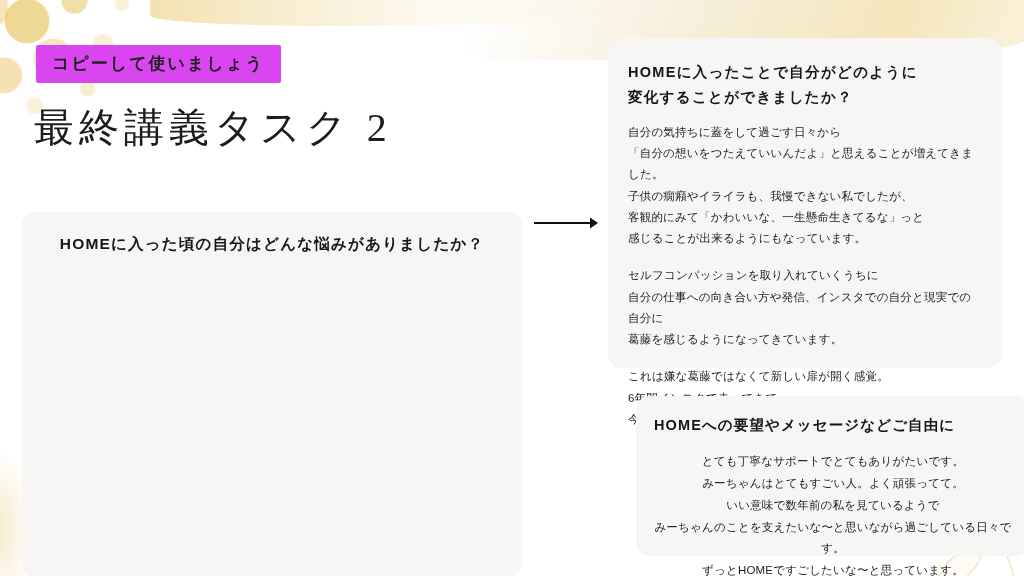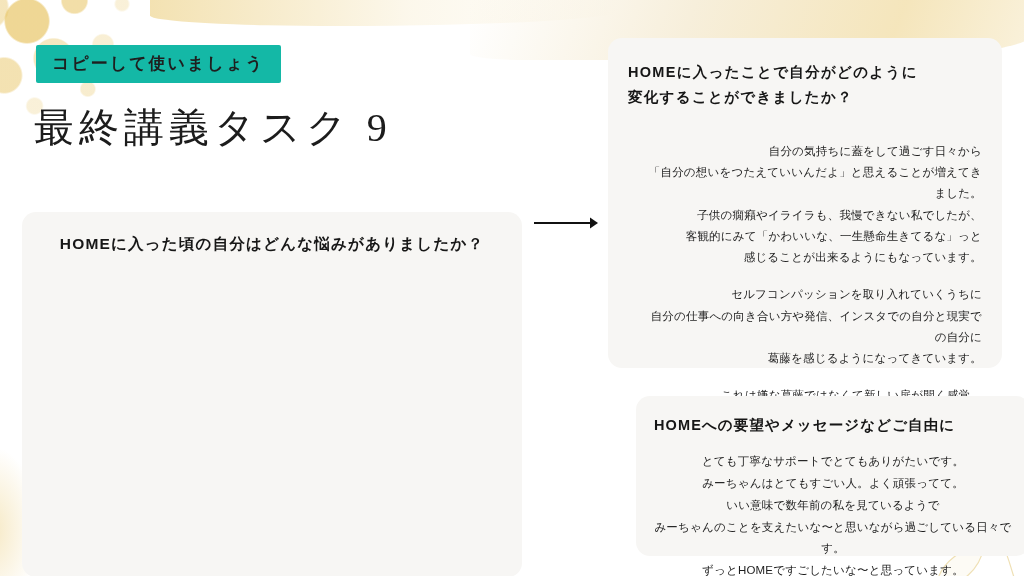--- a/index.html
+++ b/index.html
@@ -55,21 +55,21 @@
 
   .deco-bl {
     bottom: -10px; left: -20px; width: 60px; height: 140px;
     background: radial-gradient(ellipse at 20% 60%, rgba(226,182,62,0.30), rgba(226,182,62,0) 70%);
   }
 
   
   .badge {
     position: absolute;
     top: 45px; left: 36px;
-    background: #14b8a6;
+    background: #d946ef;
     color: #1f1f1f;
     font-size: 17px;
     font-weight: bold;
     letter-spacing: 2px;
     padding: 7px 16px 8px 16px;
     border-radius: 2px;
   }
 
   .main-title {
     position: absolute;
@@ -126,30 +126,29 @@
     width: 394px; height: 330px;
     padding: 22px 20px;
   }
 
   .card-top h2 {
     font-size: 14.5px;
     letter-spacing: 1.3px;
     line-height: 1.75;
     color: #161616;
     font-weight: bold;
-    margin-bottom: 30px;
+    margin-bottom: 11px;
   }
 
   .card-top .body {
     font-size: 11.5px;
     line-height: 1.85;
     color: #1d1d1d;
-    text-align: right;
+    text-align: left;
     letter-spacing: 0.2px;
-    margin-left: 11px;
   }
   .card-top .body .gap { display: block; height: 16px; }
 
   .card-bottom {
     top: 396px; left: 636px;
     width: 394px; height: 160px;
     padding: 20px 18px;
   }
 
   .card-bottom h2 {
@@ -184,21 +183,21 @@
       <path d="M186 200 C206 198 232 212 237 236 C213 238 192 224 186 200 Z" fill="#e8d49a" fill-opacity="0.28"></path>
       <path d="M150 140 C130 140 106 156 102 180 C126 182 146 164 150 140 Z" fill="#e8d49a" fill-opacity="0.30"></path>
       <path d="M168 182 C148 182 124 198 120 222 C144 224 164 206 168 182 Z" fill="#e8d49a" fill-opacity="0.25"></path>
       <path d="M190 230 C170 230 146 246 142 270 C166 272 186 254 190 230 Z" fill="#e8d49a" fill-opacity="0.22"></path>
       <path d="M206 268 C226 266 246 280 250 298 C228 300 210 290 206 268 Z" fill="#e8d49a" fill-opacity="0.20"></path>
     </g>
   </svg>
 </div>
 
 <div class="badge">コピーして使いましょう</div>
-<h1 class="main-title">最終講義タスク 9</h1>
+<h1 class="main-title">最終講義タスク 2</h1>
 
 <section class="left-card">
   <h2>HOMEに入った頃の自分はどんな悩みがありましたか？</h2>
 </section>
 
 <div class="arrow">
   <svg viewBox="0 0 64 14" width="64" height="14" aria-hidden="true">
     <line x1="0" y1="7" x2="56" y2="7" stroke="#111111" stroke-width="2"></line>
     <polygon points="56,1.5 64,7 56,12.5" fill="#111111"></polygon>
   </svg>

